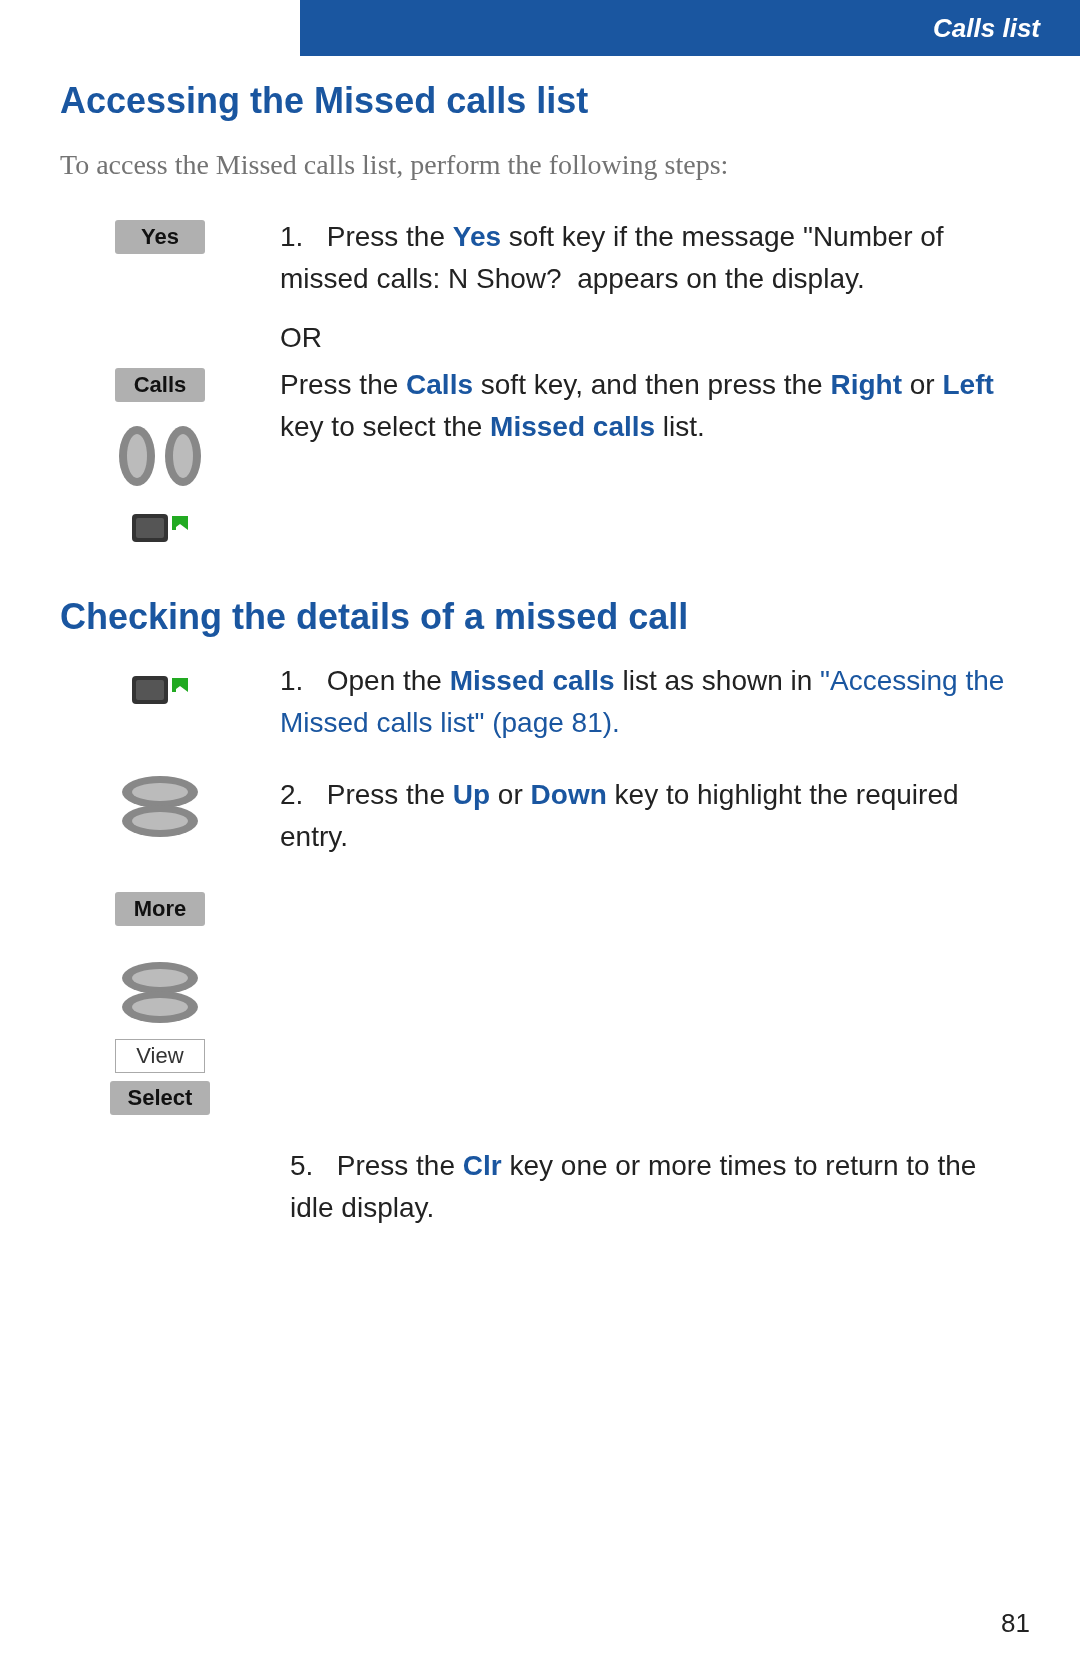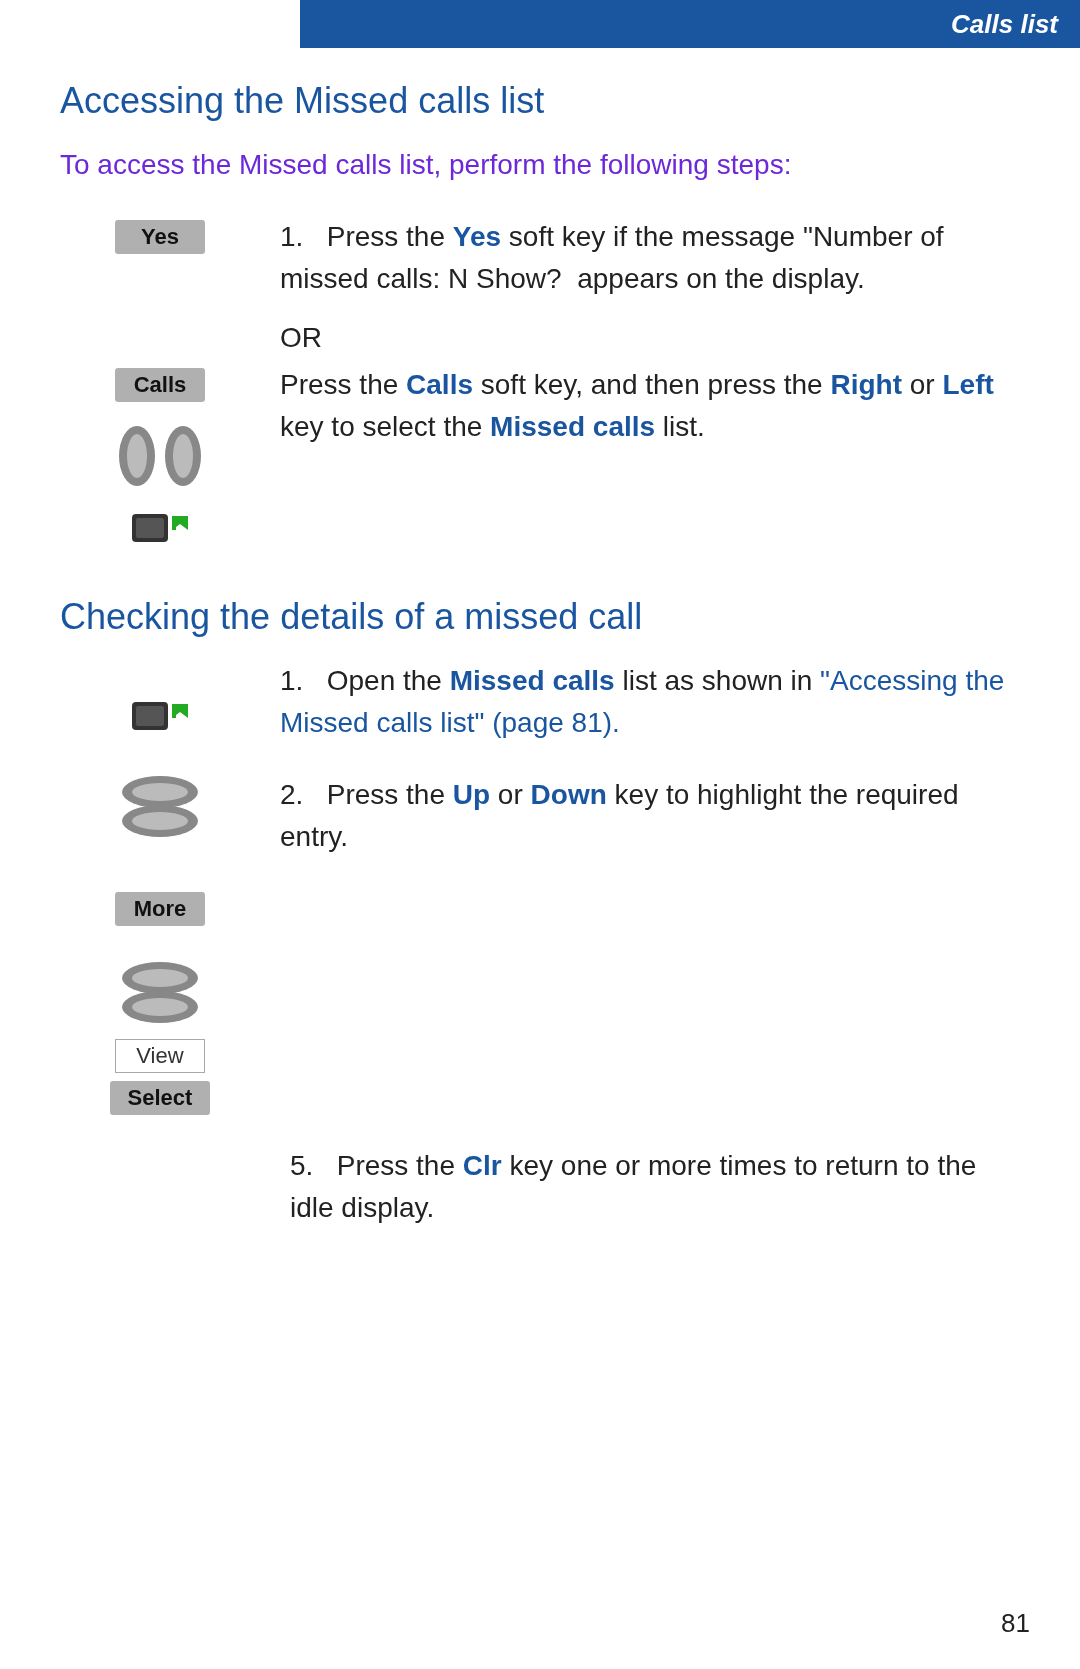--- a/index.html
+++ b/index.html
@@ -12,26 +12,26 @@
       color: #222;
       position: relative;
       overflow: hidden;
     }
 
     
     .header-bar {
       position: absolute;
       top: 0; right: 0;
       width: 780px;
-      height: 48px;
+      height: 56px;
       background: #1a56a0;
       display: flex;
       align-items: center;
       justify-content: flex-end;
-      padding-right: 22px;
+      padding-right: 40px;
     }
 
     .header-title {
       color: #ffffff;
       font-size: 26px;
       font-weight: bold;
       font-style: italic;
     }
 
     
@@ -39,30 +39,31 @@
       position: absolute;
       top: 80px;
       left: 60px;
       right: 60px;
       bottom: 80px;
     }
 
     
     .section-heading {
       font-size: 36px;
-      font-weight: normal;
+      font-weight: bold;
       color: #1a56a0;
       margin-bottom: 22px;
     }
 
     .section-intro {
       font-size: 28px;
-      color: #6d28d9;
+      color: #737373;
       margin-bottom: 30px;
       line-height: 1.5;
+      font-family: Liberation Serif, serif;
     }
 
     
     .step-area {
       display: flex;
       align-items: flex-start;
       margin-bottom: 22px;
     }
 
     .icon-col {
@@ -202,21 +203,21 @@
     <div class="step-col">
       <div class="step-text">
         <span>Press the </span><span class="bold-blue">Calls</span><span> soft key, and then press the </span><span class="bold-blue">Right</span><span> or </span><span class="bold-blue">Left</span><span> key to select the </span><span class="bold-blue">Missed calls</span><span> list.</span>
       </div>
     </div>
   </div>
 
   <div class="section-divider"></div>
   <div class="section-heading">Checking the details of a missed call</div>
 
-  <div class="step-area" style="margin-bottom:30px;align-items:flex-end;">
+  <div class="step-area" style="margin-bottom:30px;">
     <div class="icon-col">
 
       <svg width="60" height="50" viewBox="0 0 60 50" style="margin-top:4px;">
         <rect x="2" y="8" width="36" height="28" rx="4" fill="#333"></rect>
         <rect x="6" y="12" width="28" height="20" rx="2" fill="#555"></rect>
         <polygon points="42,10 58,10 58,24 50,18 42,24" fill="#22aa22"></polygon>
         <rect x="42" y="10" width="4" height="14" fill="#22aa22"></rect>
       </svg>
     </div>
     <div class="step-col">

